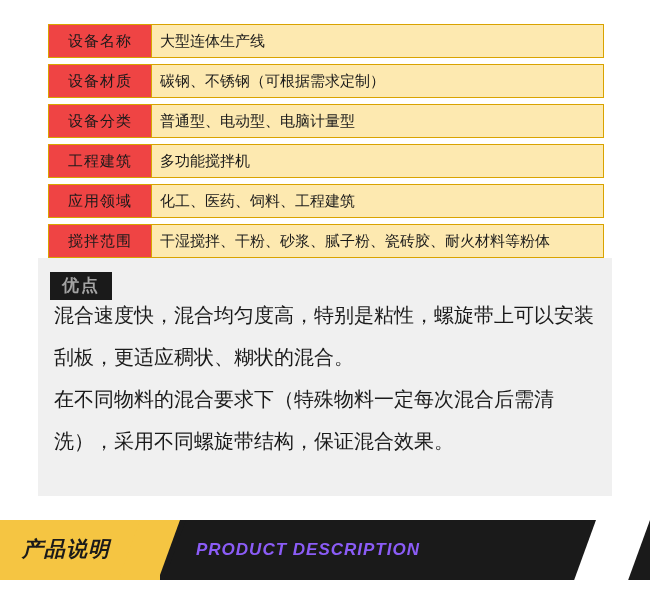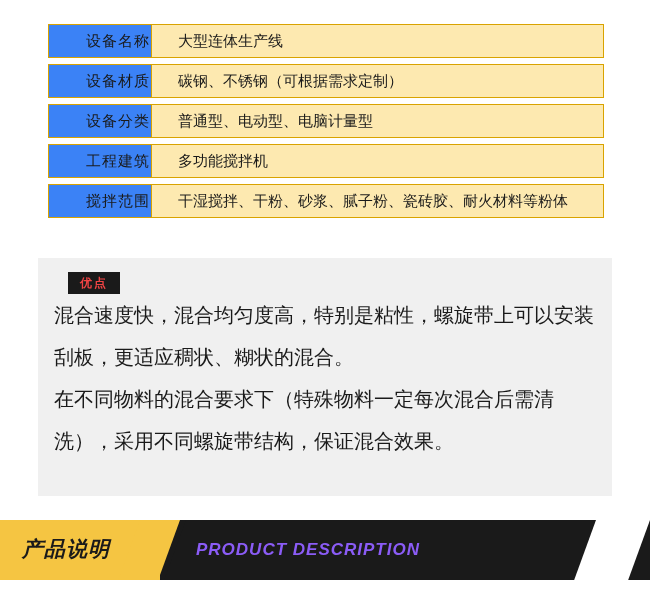--- a/index.html
+++ b/index.html
@@ -26,55 +26,55 @@
     top: 18px;
     width: 556px;
     border-collapse: separate;
     border-spacing: 0 6px;
   }
   .spec-row {
     height: 34px;
   }
   .spec-label {
     width: 100px;
-    background: #3b82f6;
+    background: #ef4444;
     border: 1px solid #d9a300;
-    text-align: right;
+    text-align: center;
     font-size: 15px;
     color: #1a1a1a;
     letter-spacing: 1px;
     white-space: nowrap;
   }
   .spec-value {
     background: #fde9b0;
     border: 1px solid #d9a300;
     border-left: none;
-    padding-left: 26px;
+    padding-left: 8px;
     font-size: 15px;
     color: #1a1a1a;
     text-align: left;
     white-space: nowrap;
   }
 
   
   .adv-block {
     position: absolute;
     left: 38px;
     top: 258px;
     width: 574px;
     height: 238px;
     background: #f0f0f0;
   }
   .adv-badge {
     position: absolute;
-    left: 30px;
+    left: 12px;
     top: 14px;
     background: #1a1a1a;
-    color: #ef4444;
-    font-size: 12px;
+    color: #a3a3a3;
+    font-size: 17px;
     font-weight: bold;
     padding: 4px 12px;
     letter-spacing: 2px;
     line-height: 1.2;
   }
   .adv-text {
     position: absolute;
     left: 16px;
     top: 36px;
     width: 546px;
@@ -188,20 +188,24 @@
       </tr>
       <tr class="spec-row">
         <td class="spec-label">设备分类</td>
         <td class="spec-value">普通型、电动型、电脑计量型</td>
       </tr>
       <tr class="spec-row">
         <td class="spec-label">工程建筑</td>
         <td class="spec-value">多功能搅拌机</td>
       </tr>
       <tr class="spec-row">
+        <td class="spec-label">应用领域</td>
+        <td class="spec-value">化工、医药、饲料、工程建筑</td>
+      </tr>
+      <tr class="spec-row">
         <td class="spec-label">搅拌范围</td>
         <td class="spec-value">干湿搅拌、干粉、砂浆、腻子粉、瓷砖胶、耐火材料等粉体</td>
       </tr>
     </tbody>
   </table>
 
   <div class="adv-block">
     <div class="adv-badge">优点</div>
     <div class="adv-text">
       <p>混合速度快，混合均匀度高，特别是粘性，螺旋带上可以安装刮板，更适应稠状、糊状的混合。</p>

